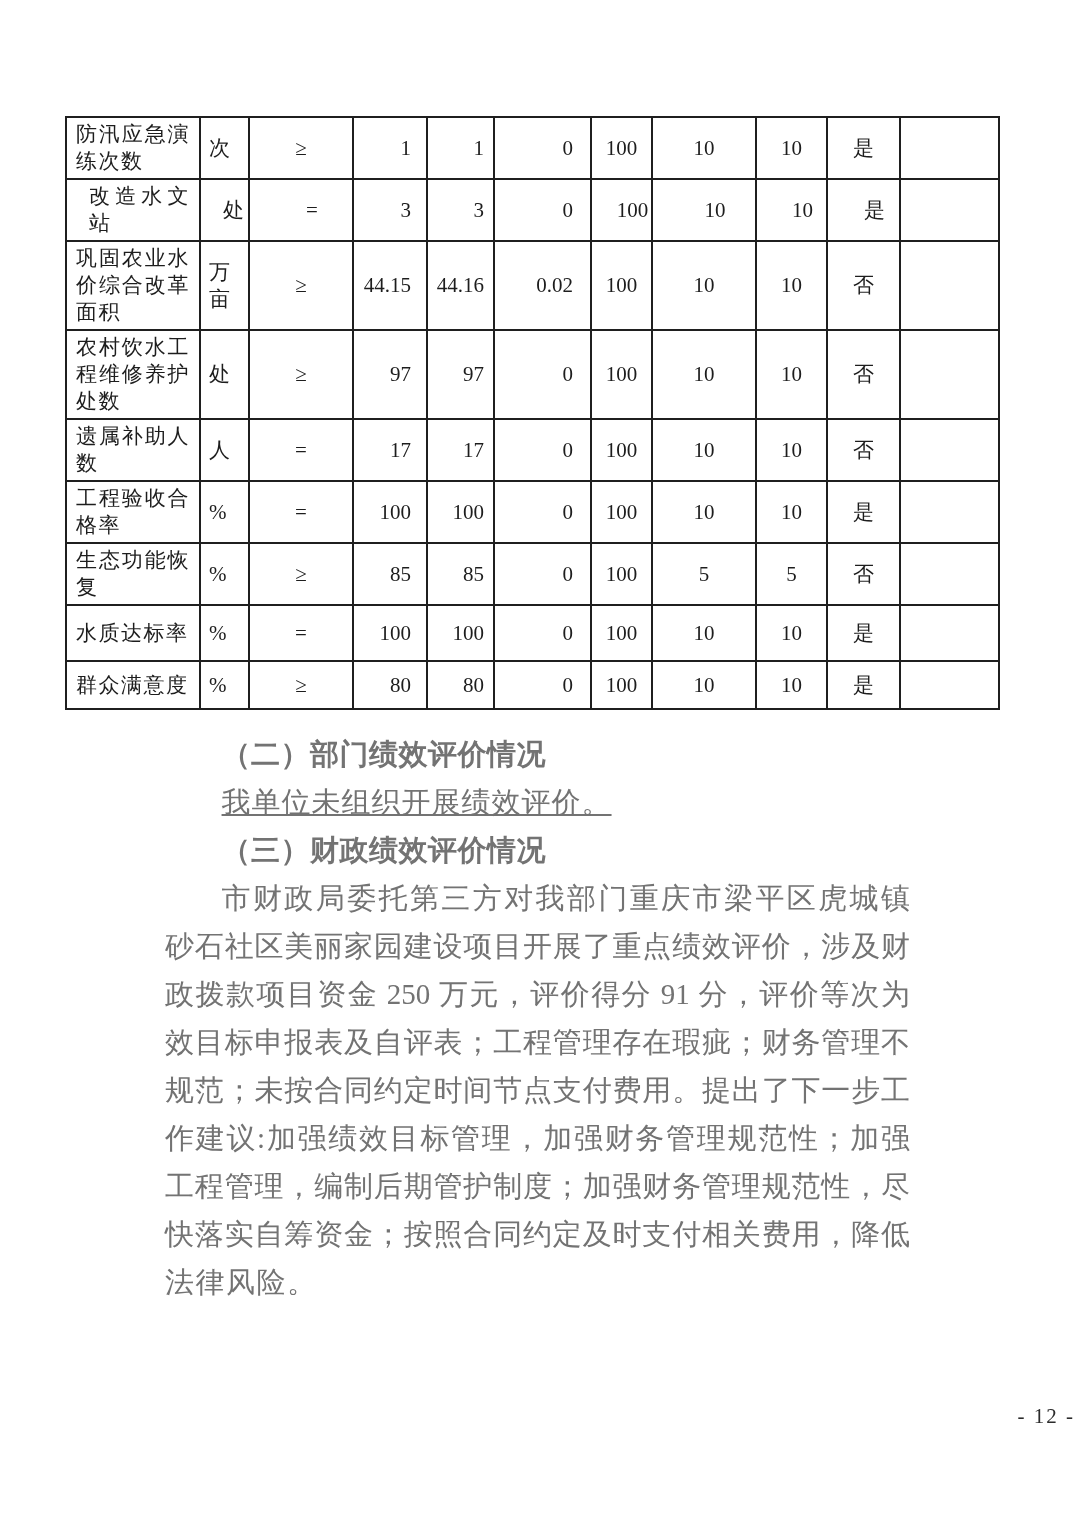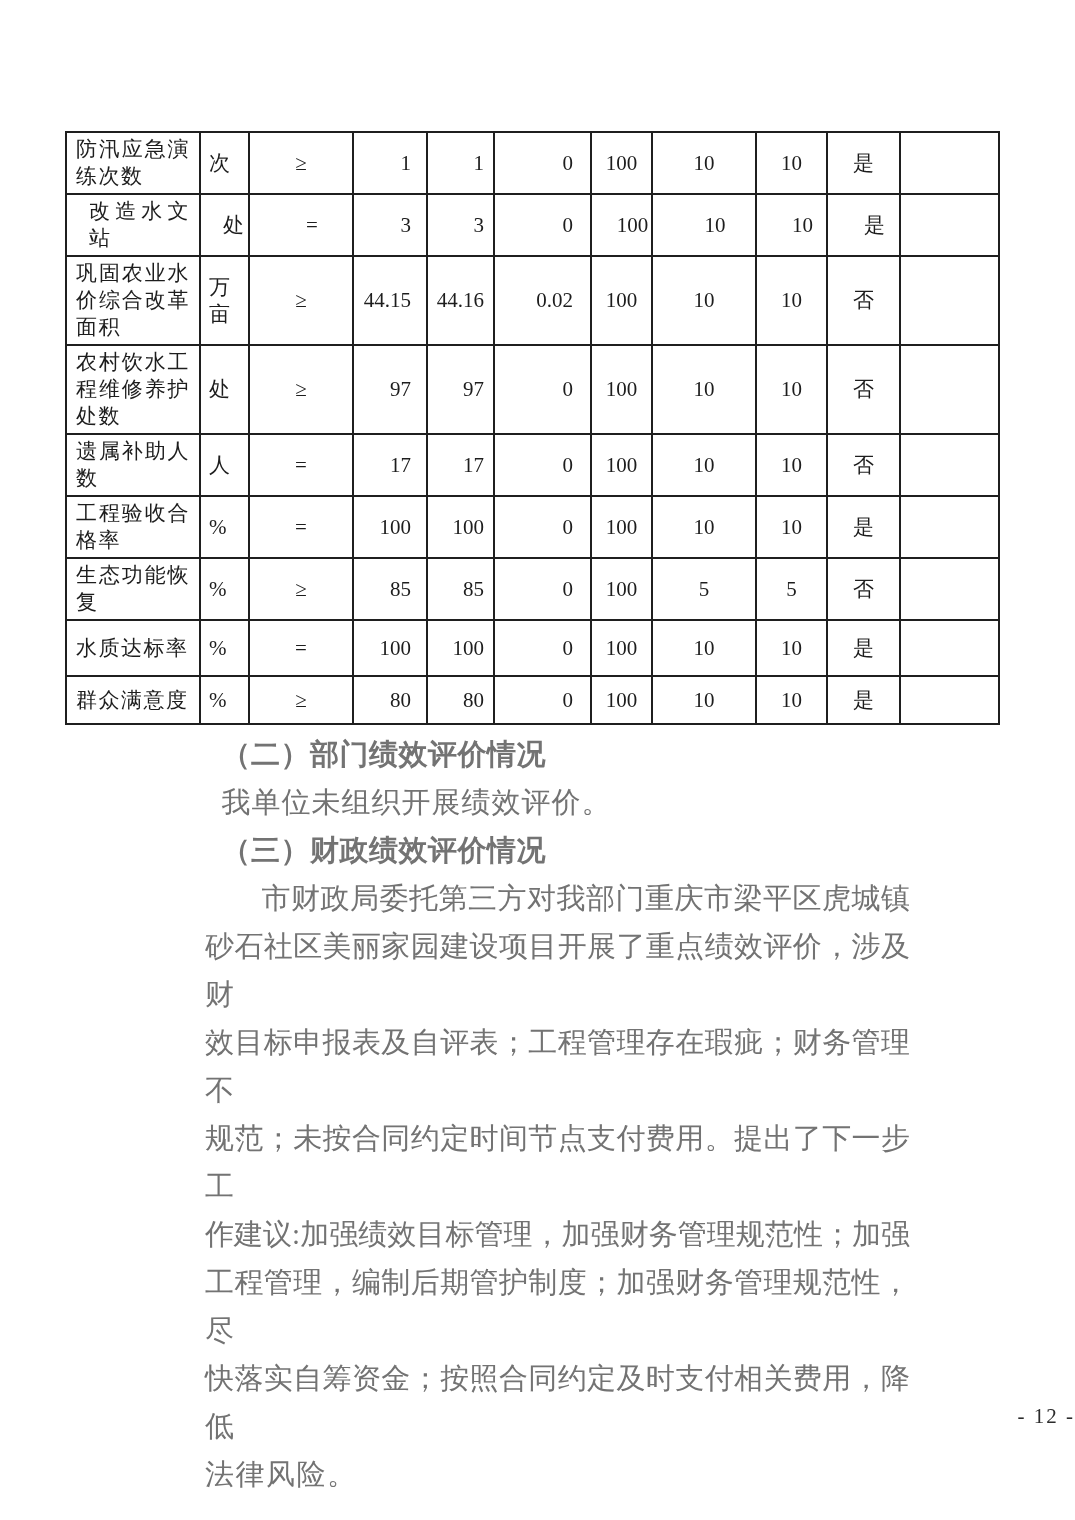--- a/index.html
+++ b/index.html
@@ -12,21 +12,21 @@
     background: #ffffff;
     font-family: "Liberation Serif", "DejaVu Serif", serif;
     color: #232323;
     overflow: hidden;
   }
 
   
   table.perf {
     position: absolute;
     left: 65px;
-    top: 131px;
+    top: 116px;
     width: 933px;
     border-collapse: collapse;
     table-layout: fixed;
   }
   table.perf td {
     border: 2px solid #1f1f1f;
     vertical-align: middle;
     font-size: 21px;
     line-height: 27px;
     color: #1d1d1d;
@@ -67,26 +67,26 @@
   .heading {
     font-weight: 700;
     text-indent: 1.95em;
     letter-spacing: 0.5px;
     white-space: nowrap;
   }
   .sentence {
     text-indent: 1.95em;
     letter-spacing: 1px;
     white-space: nowrap;
+    text-decoration: underline;
   }
   .para-line {
     text-align: justify;
     text-align-last: justify;
     text-justify: inter-character;
-    margin-left: 40px;
   }
   .para-line.first { text-indent: 1.95em; }
   .para-line.last { text-align-last: left; letter-spacing: 1.5px; }
 
   
   .footer {
     position: absolute;
     left: 0;
     top: 1404px;
     width: 100%;
@@ -236,20 +236,21 @@
       </tbody>
   </table>
 
   <div class="textblock">
     <div class="heading">（二）部门绩效评价情况</div>
     <div class="sentence">我单位未组织开展绩效评价。</div>
     <div class="heading">（三）财政绩效评价情况</div>
     <div id="para3">
         <div class="para-line first">市财政局委托第三方对我部门重庆市梁平区虎城镇</div>
         <div class="para-line">砂石社区美丽家园建设项目开展了重点绩效评价，涉及财</div>
+        <div class="para-line">政拨款项目资金 250 万元，评价得分 91 分，评价等次为</div>
         <div class="para-line">效目标申报表及自评表；工程管理存在瑕疵；财务管理不</div>
         <div class="para-line">规范；未按合同约定时间节点支付费用。提出了下一步工</div>
         <div class="para-line">作建议:加强绩效目标管理，加强财务管理规范性；加强</div>
         <div class="para-line">工程管理，编制后期管护制度；加强财务管理规范性，尽</div>
         <div class="para-line">快落实自筹资金；按照合同约定及时支付相关费用，降低</div>
         <div class="para-line last">法律风险。</div>
       </div>
   </div>
 
   <div class="footer">- 12 -</div>

